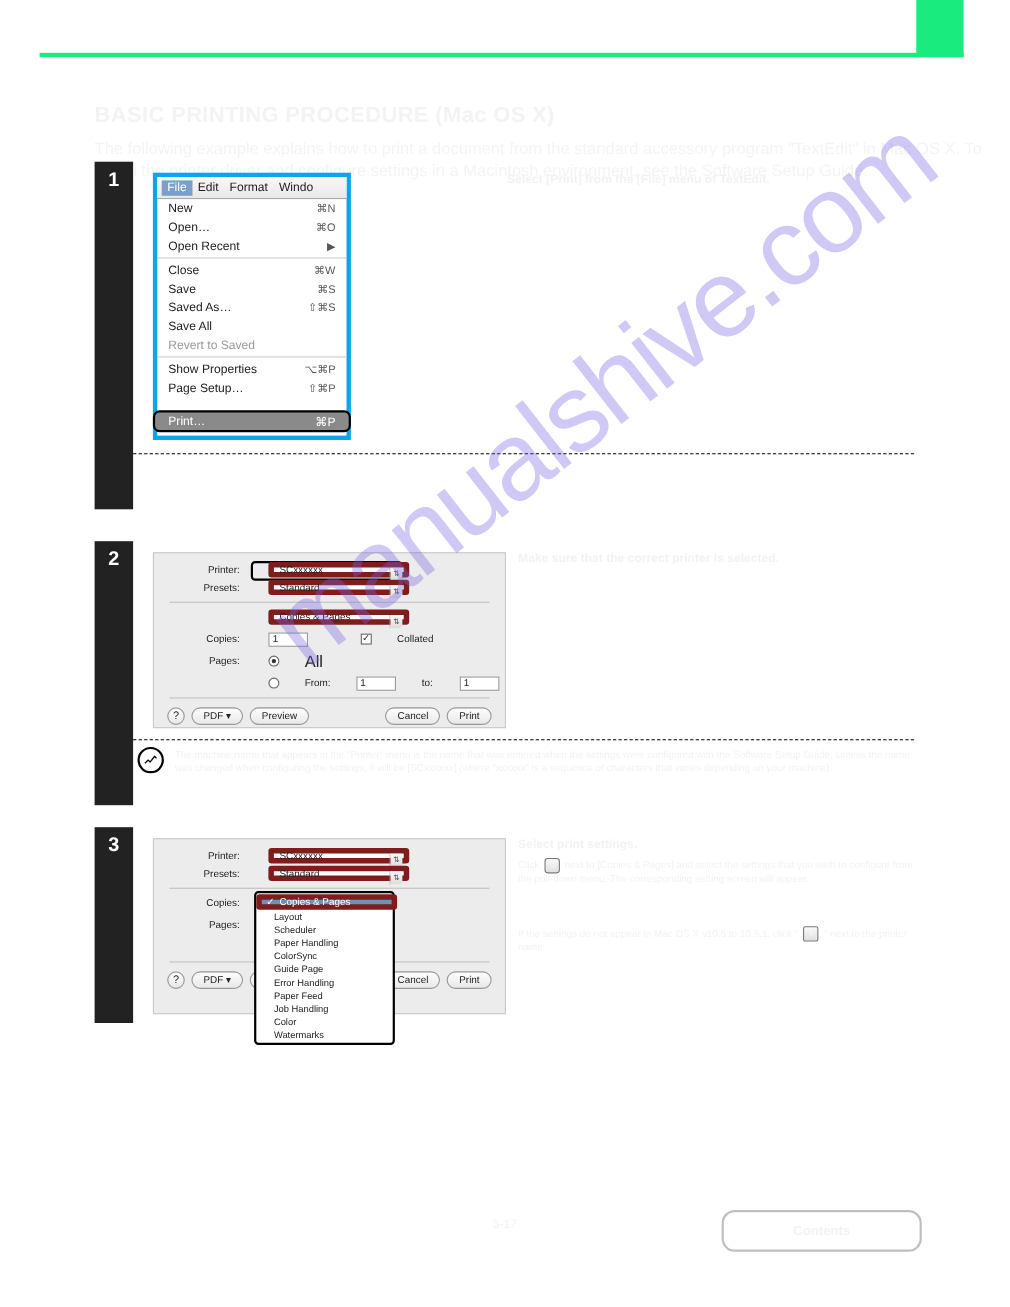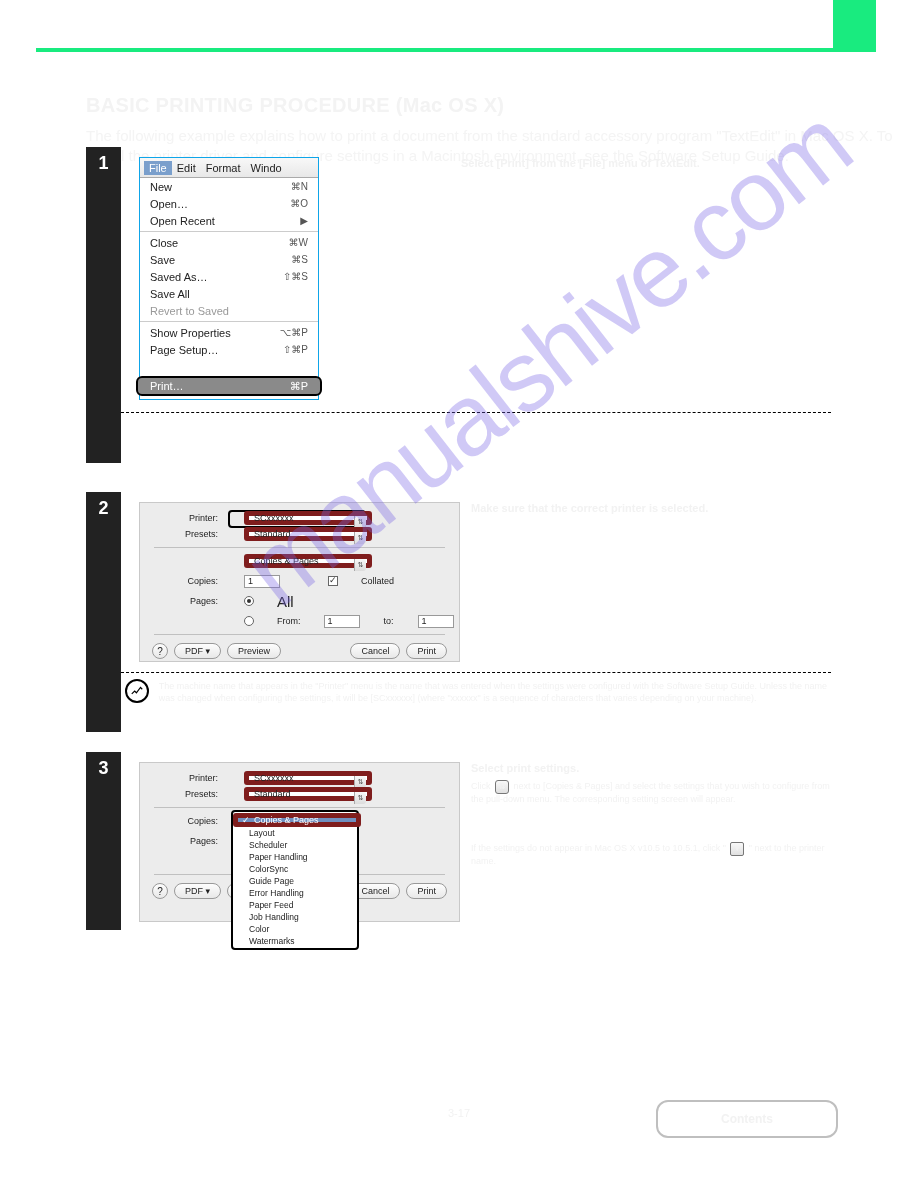--- a/index.html
+++ b/index.html
@@ -15,21 +15,21 @@
   .step { position: absolute; left: 86px; width: 745px; }
   .step-num { position: absolute; left: 0; top: 0; width: 35px; background: #222; color: #fff; font-size: 18px; font-weight: bold; text-align: center; padding-top: 6px; }
   .step-num.n1 { height: 316px; }
   .step-num.n2 { height: 240px; }
   .step-num.n3 { height: 178px; }
   .step-body { margin-left: 35px; }
   .step-title { font-size: 11px; font-weight: bold; color: #f2f2f2; margin-bottom: 6px; }
   .step-desc { font-size: 9px; color: #f2f2f2; line-height: 1.3; }
 
   
-  .filemenu { position: relative; width: 180px; height: 243px; background: #fff; border: 1px solid #0ea5e9; font-size: 11px; color: #222; }
+  .filemenu { position: relative; width: 180px; height: 243px; background: #fff; border: 4px solid #0ea5e9; font-size: 11px; color: #222; }
   .menubar { height: 20px; background: linear-gradient(#f8f8f8,#e8e8e8); border-bottom: 1px solid #aaa; display: flex; align-items: center; padding-left: 4px; font-size: 11px; }
   .menubar span { padding: 0 5px; cursor: default; }
   .menubar .sel { background: #7a9fcc; color: #fff; padding: 1px 5px; }
   .menuitem { display: flex; justify-content: space-between; align-items: center; height: 17px; padding: 0 10px; }
   .menuitem.disabled { color: #999; }
   .menuitem .sc { color: #555; font-size: 10px; }
   .menusep { border-top: 1px solid #ccc; margin: 2px 0; }
   .printrow { position: absolute; left: -4px; right: -4px; bottom: 3px; height: 20px; background: #8a8a8a; border: 2px solid #000; border-radius: 6px; display: flex; justify-content: space-between; align-items: center; padding: 0 12px; color: #fff; font-size: 11px; }
 
   .dashed { border-top: 1px dashed #000; margin: 6px 0 4px 0; }

